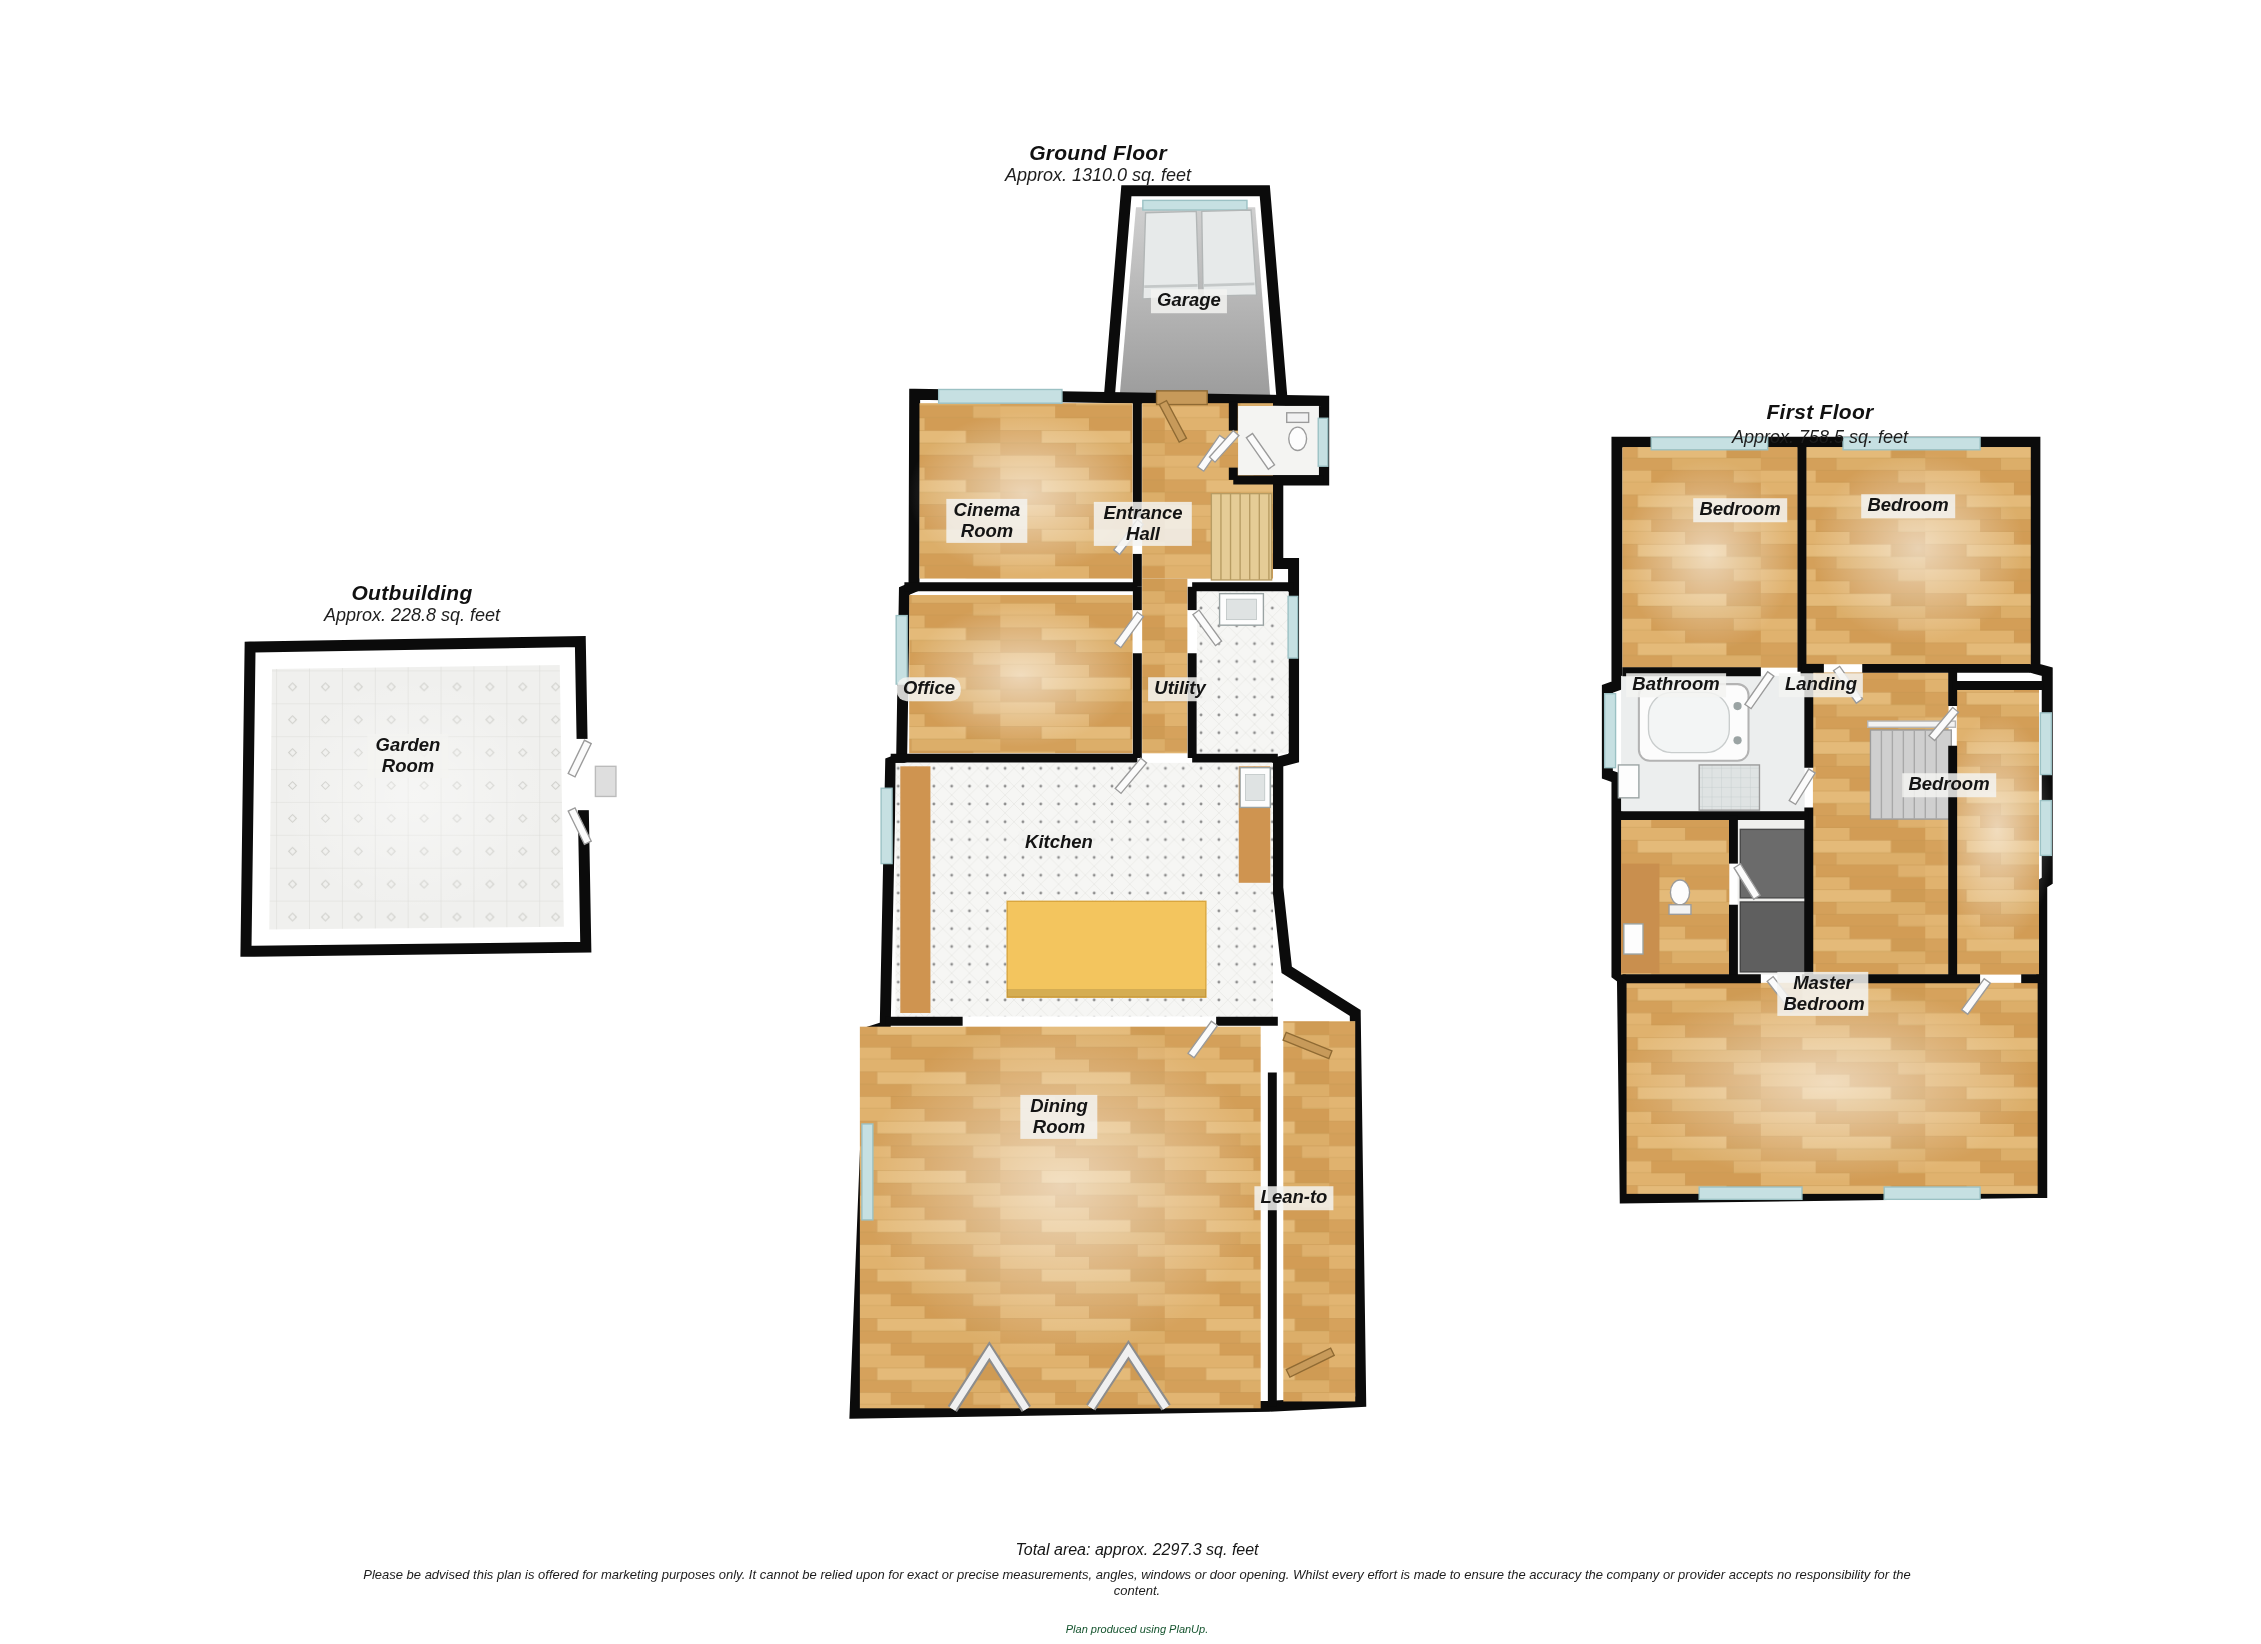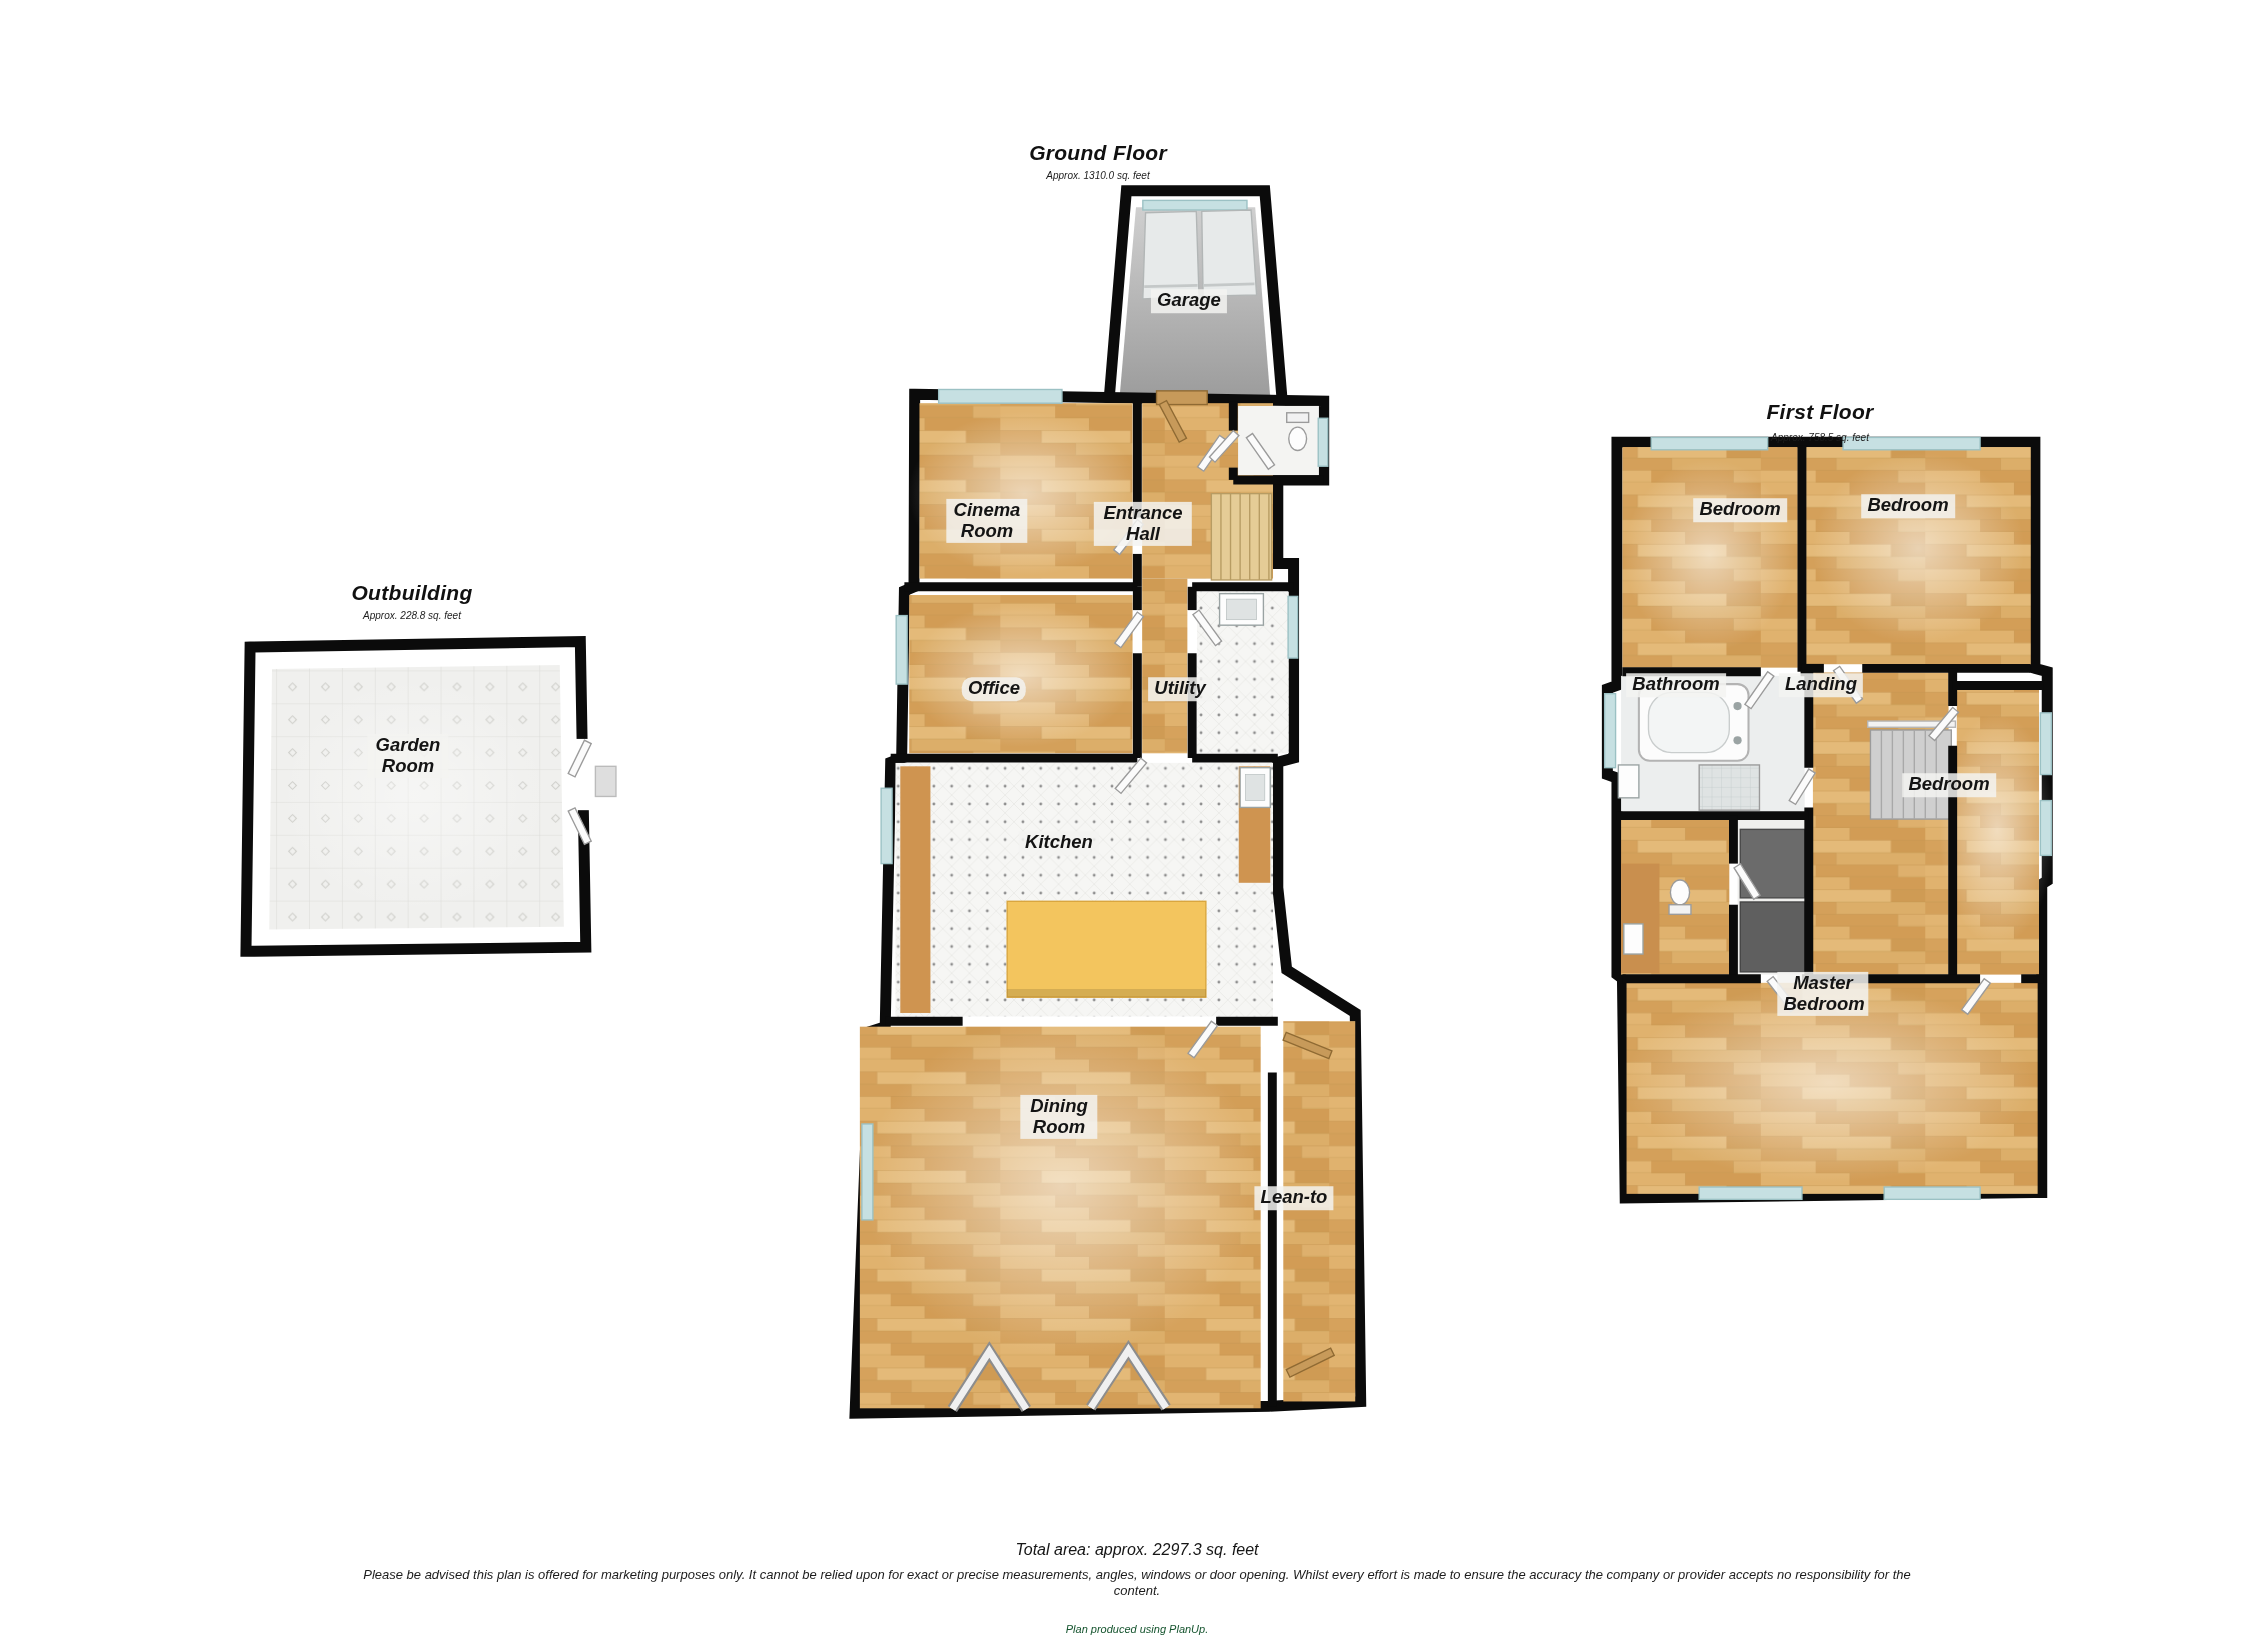--- a/index.html
+++ b/index.html
@@ -1,21 +1,21 @@
 <!DOCTYPE html>
 <html style="font-size:11px"><head>
 <meta charset="utf-8">
 <style>
   html,body{margin:0;padding:0;background:#ffffff;}
   body{width:2261px;height:1645px;font-family:"Liberation Sans",sans-serif;}
   .canvas{position:relative;width:2261px;height:1645px;background:#fff;overflow:hidden;}
   .canvas svg.plans{position:absolute;left:0;top:0;z-index:1;}
   .txt{position:absolute;transform:translate(-50%,-50%);z-index:3;color:#111;font-style:italic;}
   .plan-title{font-weight:bold;font-size:21px;white-space:nowrap;letter-spacing:0.3px;}
-  .plan-sub{font-size:10px;white-space:nowrap;color:#1d1d1d;}
+  .plan-sub{font-size:18px;white-space:nowrap;color:#1d1d1d;}
   .room-label{font-weight:bold;font-size:18.5px;line-height:1.12;text-align:center;
               background:rgba(243,243,241,0.85);padding:1.4px 6.2px;color:#141414;}
   .nowrap{white-space:nowrap;}
   .footer-total{font-size:16px;white-space:nowrap;color:#161616;}
   .disc{font-size:13px;white-space:nowrap;color:#1c1c1c;}
   .credit{font-size:11px;white-space:nowrap;color:#14532d;}
 </style>
 </head>
 <body>
 
@@ -296,21 +296,21 @@
 
   <div class="txt plan-title" style="left:412px;top:593px;">Outbuilding</div>
   <div class="txt plan-sub" style="left:412px;top:615px;text-align:right;">Approx. 228.8 sq. feet</div>
 
   <div class="txt plan-title" style="left:1820px;top:412px;">First Floor</div>
   <div class="txt plan-sub" style="left:1820px;top:437px;">Approx. 758.5 sq. feet</div>
 
   <div class="txt room-label nowrap" style="left:1189px;top:301px;">Garage</div>
   <div class="txt room-label" style="left:987px;top:521px;width:69px;">Cinema Room</div>
   <div class="txt room-label" style="left:1143px;top:524px;width:86px;">Entrance Hall</div>
-  <div class="txt room-label nowrap" style="left:994px;top:689px;border-radius:10px;">Office</div>
+  <div class="txt room-label nowrap" style="left:929px;top:689px;border-radius:10px;">Office</div>
   <div class="txt room-label nowrap" style="left:1180px;top:689px;">Utility</div>
   <div class="txt room-label nowrap" style="left:1059px;top:843px;">Kitchen</div>
   <div class="txt room-label" style="left:1059px;top:1117px;width:65px;">Dining Room</div>
   <div class="txt room-label nowrap" style="left:1294px;top:1198px;">Lean-to</div>
 
   <div class="txt room-label" style="left:408px;top:756px;width:69px;">Garden Room</div>
 
   <div class="txt room-label nowrap" style="left:1740px;top:510px;">Bedroom</div>
   <div class="txt room-label nowrap" style="left:1908px;top:506px;">Bedroom</div>
   <div class="txt room-label nowrap" style="left:1676px;top:685px;text-align:center;">Bathroom</div>

